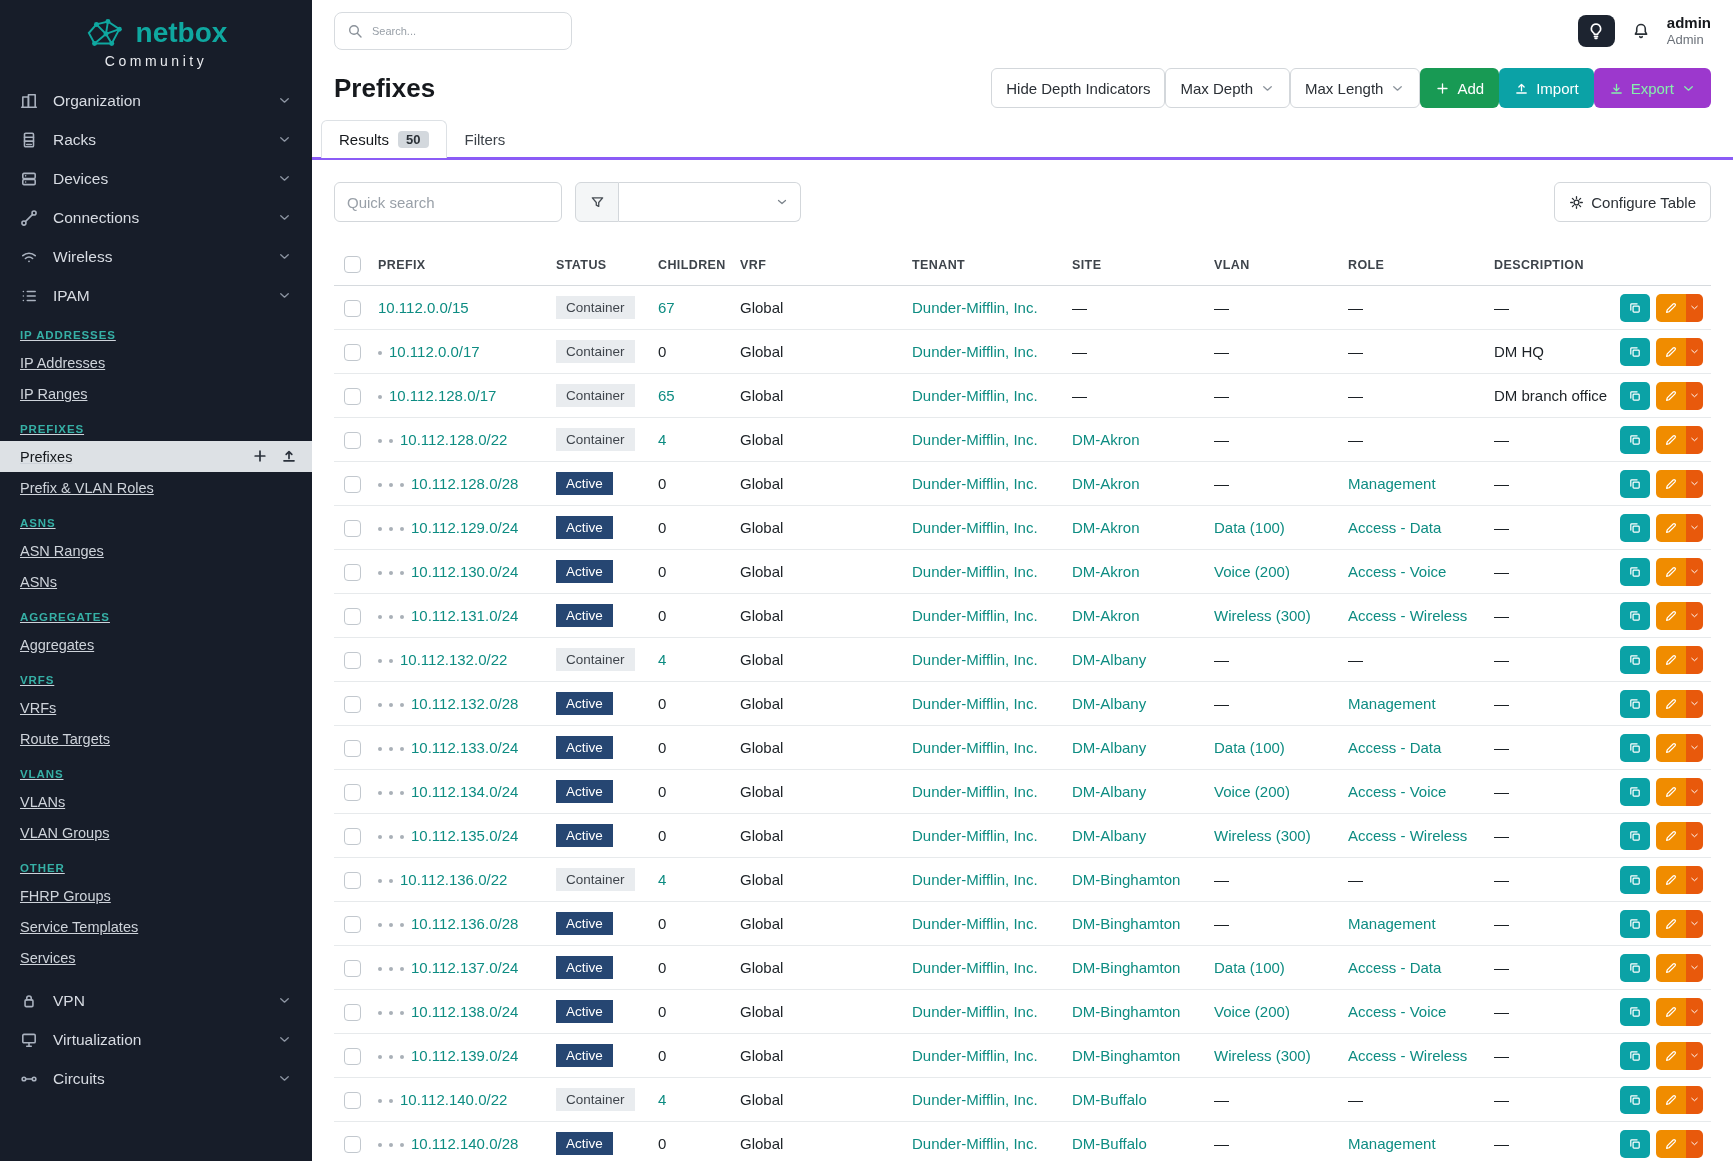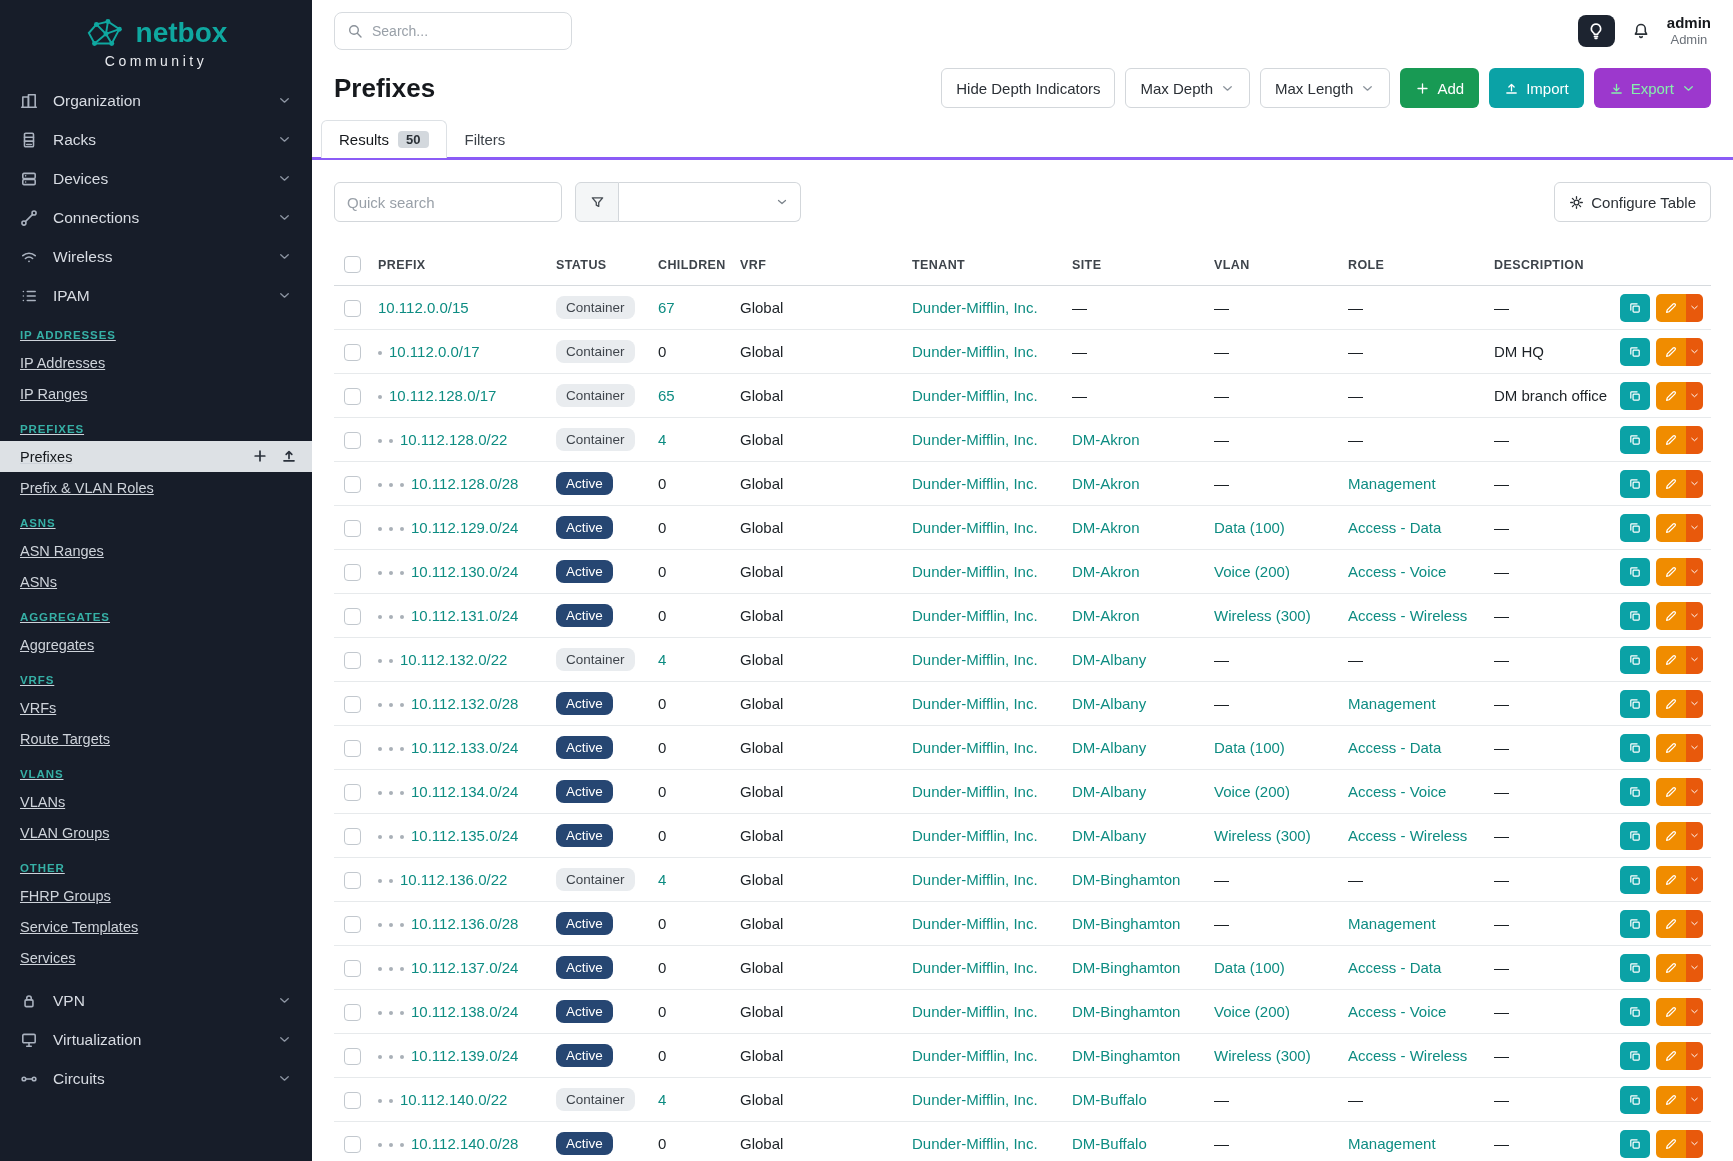--- a/index.html
+++ b/index.html
@@ -27,33 +27,33 @@
   .mini-btn svg { width:16px; height:16px; }
   .nav-bottom { margin-top:8px; }
 
   svg.stroke { fill:none; stroke:currentColor; stroke-width:1.4; stroke-linecap:round; stroke-linejoin:round; }
 
   
   .main { flex:1; display:flex; flex-direction:column; overflow:hidden; background:#fff; }
   .topbar { height:62px; display:flex; align-items:center; padding:0 22px; }
   .searchbox { width:238px; height:38px; border:1px solid #d7dbdf; border-radius:8px; display:flex; align-items:center; gap:9px; padding:0 12px; color:#8a9199; }
   .searchbox svg { width:16px; height:16px; }
-  .searchbox input { border:none; outline:none; flex:1; font-size:14px; color:#333; background:transparent; }
+  .searchbox input { border:none; outline:none; flex:1; font-size:11px; color:#333; background:transparent; }
   .searchbox input::placeholder { color:#99a0a8; }
   .topbar-right { margin-left:auto; display:flex; align-items:center; gap:17px; }
   .theme-btn { width:37px; height:32px; background:#1d2430; border-radius:8px; display:flex; align-items:center; justify-content:center; color:#fff; cursor:pointer; }
   .theme-btn svg, .bell-btn svg { width:18px; height:18px; }
   .bell-btn { color:#2a3036; display:flex; cursor:pointer; }
-  .user-block { text-align:center; line-height:1.2; }
+  .user-block { text-align:left; line-height:1.2; }
   .user-name { font-weight:700; font-size:15px; color:#15181c; }
   .user-role { font-size:13px; color:#6b7179; }
 
   .page-head { display:flex; align-items:center; padding:6px 22px 0; }
   .page-title { font-size:26px; font-weight:700; color:#16191d; }
-  .page-actions { margin-left:auto; display:flex; gap:10px; }
+  .page-actions { margin-left:auto; display:flex; }
   .btn { height:40px; display:inline-flex; align-items:center; gap:7px; padding:0 14px; border-radius:6px; font-size:15px; cursor:pointer; border:1px solid transparent; white-space:nowrap; }
   .btn svg { width:15px; height:15px; }
   .btn-outline { background:#fff; border-color:#d3d7db; color:#2b3036; }
   .btn-outline .chev { color:#8d949c; }
   .btn-green { background:#189a54; color:#fff; }
   .btn-teal { background:#0ba2a6; color:#fff; }
   .btn-purple { background:#9c38cd; color:#86efac; }
 
   .tabs { display:flex; padding:0 9px; margin-top:12px; border-bottom:3px solid #8b5cf6; }
   .tab { padding:10px 17px; font-size:15px; color:#3d434a; display:flex; gap:9px; align-items:center; cursor:pointer; border:1px solid transparent; border-bottom:none; border-radius:6px 6px 0 0; margin-bottom:-1px; }
@@ -69,21 +69,21 @@
   .filter-select { width:182px; border:1px solid #d3d7db; border-left:none; border-radius:0 6px 6px 0; background:#fff; display:flex; align-items:center; justify-content:flex-end; padding:0 11px; color:#7b838b; cursor:pointer; }
   .filter-select svg { width:14px; height:14px; }
   .configure-btn { margin-left:auto; }
 
   .table-wrap { padding:0 22px; margin-top:24px; flex:1; overflow:hidden; }
   table { width:100%; border-collapse:collapse; table-layout:fixed; }
   th { text-align:left; font-size:12.5px; letter-spacing:.4px; color:#3e444b; font-weight:700; padding:10px 8px 12px; border-bottom:1px solid #d6dade; text-transform:uppercase; white-space:nowrap; }
   td { padding:0 8px; height:44px; border-bottom:1px solid #e7eaec; font-size:15px; color:#1c2126; white-space:nowrap; overflow:hidden; }
   .lnk { color:#0d8c82; cursor:pointer; text-decoration:none; }
   .dot { display:inline-block; width:4px; height:4px; border-radius:50%; background:#a9b0b7; margin-right:7px; vertical-align:middle; }
-  .badge { display:inline-block; padding:4px 10px; border-radius:8px; font-size:13.5px; }
+  .badge { display:inline-block; padding:4px 10px; border-radius:0; font-size:13.5px; }
   .st-container { background:#e9ecef; color:#40464d; }
   .st-active { background:#264672; color:#fff; }
   .c-check, .c-check input { text-align:center; }
   input[type=checkbox] { appearance:none; width:17px; height:17px; border:1px solid #c2c8ce; border-radius:4px; background:#fff; cursor:pointer; vertical-align:middle; }
   .c-actions { text-align:right; overflow:visible; }
   .act-copy { display:inline-flex; width:30px; height:28px; background:#0ba2a6; border-radius:5px; align-items:center; justify-content:center; color:#fff; cursor:pointer; vertical-align:middle; margin-right:6px; }
   .act-edit { display:inline-flex; width:30px; height:28px; background:#f08c00; border-radius:5px 0 0 5px; align-items:center; justify-content:center; color:#fff; cursor:pointer; vertical-align:middle; }
   .act-caret { display:inline-flex; width:17px; height:28px; background:#e8590c; border-radius:0 5px 5px 0; align-items:center; justify-content:center; color:#fff; cursor:pointer; vertical-align:middle; }
   .act-copy svg, .act-edit svg { width:14px; height:14px; }
   .act-caret svg { width:11px; height:11px; }

